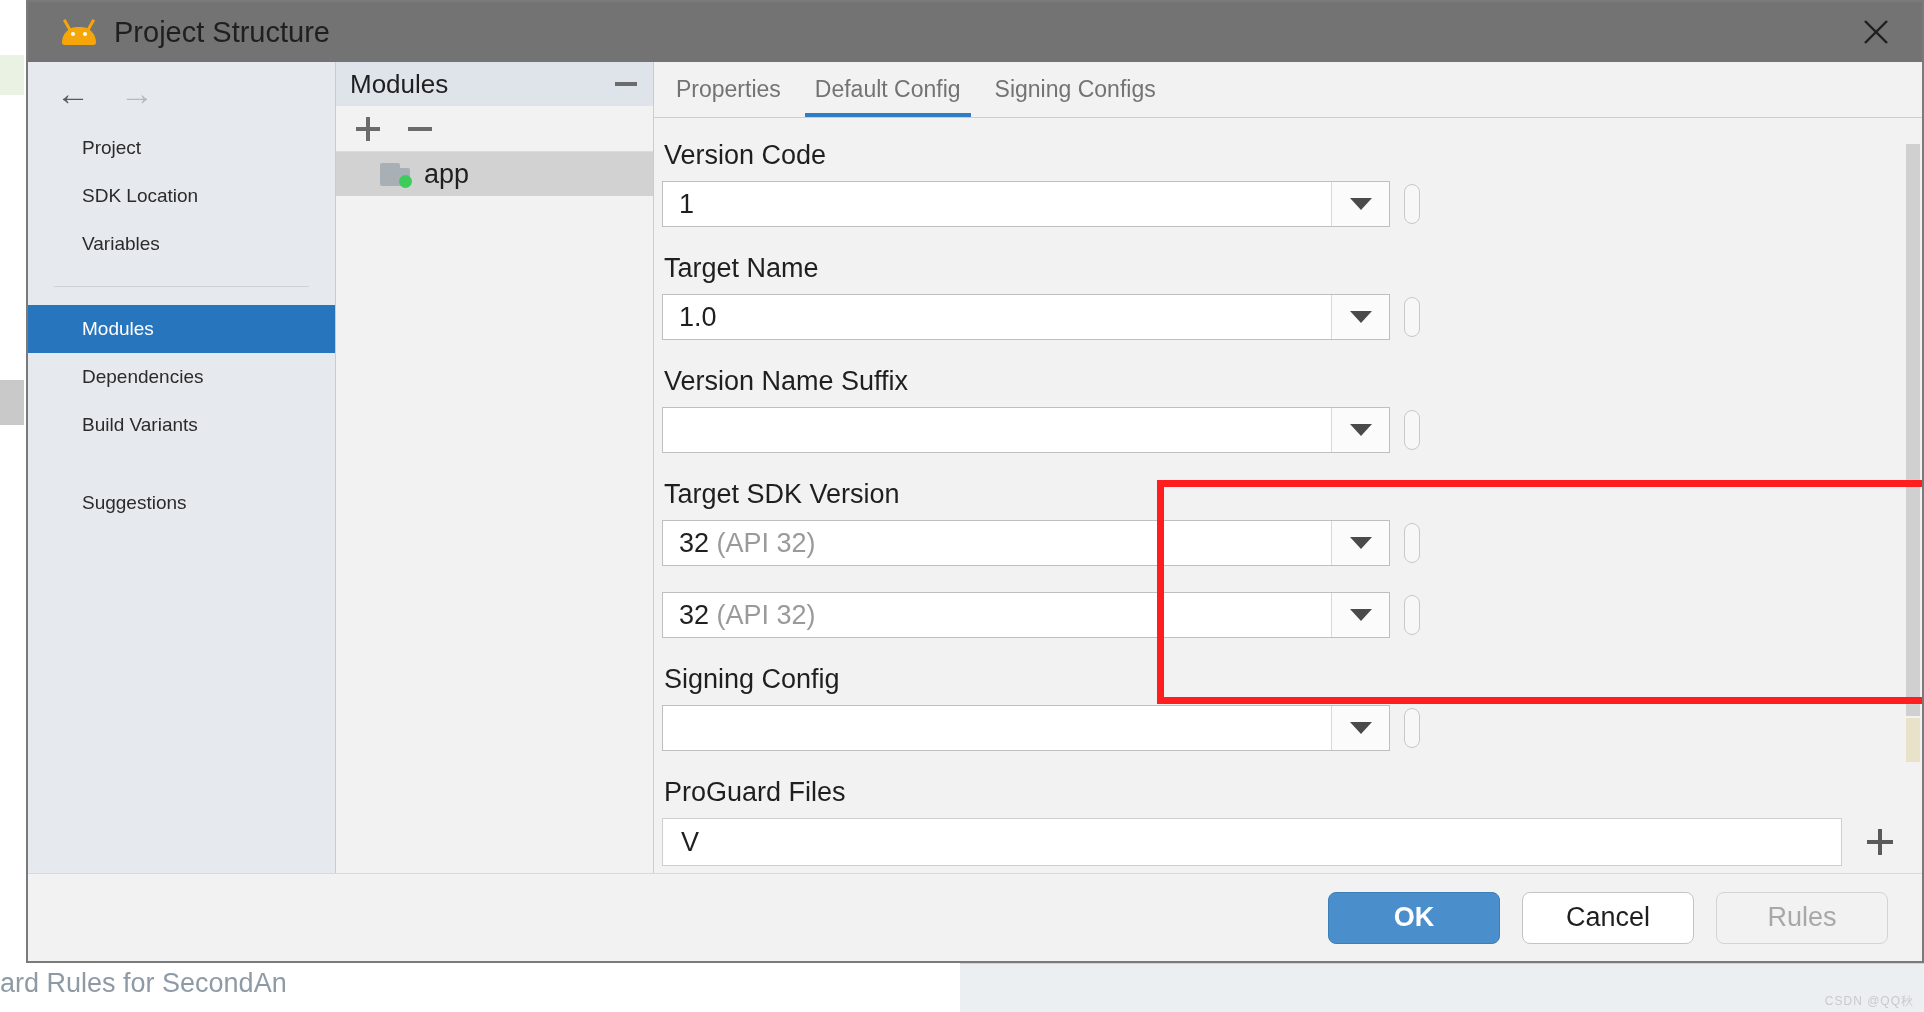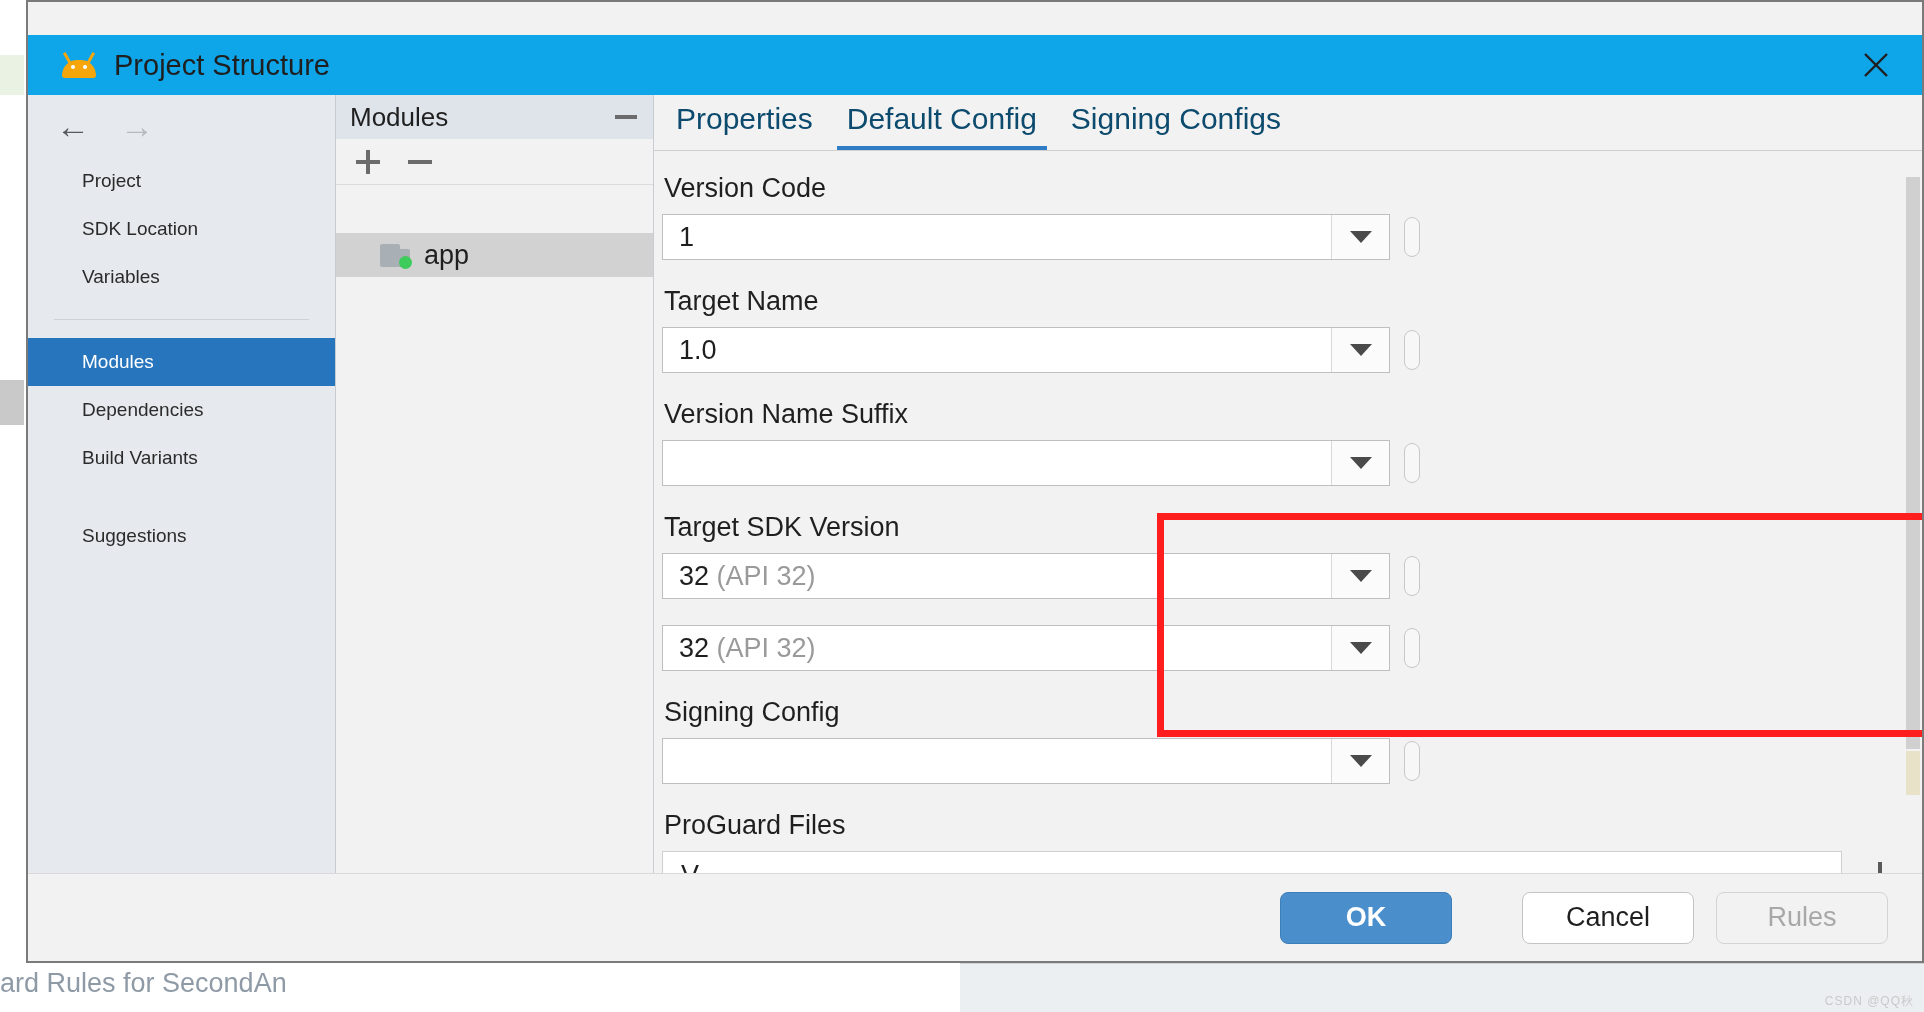--- a/index.html
+++ b/index.html
@@ -37,25 +37,24 @@
     left: 26px; top: 0px;
     width: 1898px; height: 963px;
     background: #f2f2f2;
     border: 2px solid #7a7a7a;
     display: flex; flex-direction: column;
   }
 
   
   #titlebar {
     height: 60px; flex: 0 0 60px;
-    background: #0ea5e9;
+    background: #737373;
     display: flex; align-items: center;
     padding: 0 0 0 34px;
     position: relative;
-    margin-top: 33px;
   }
   #android-icon { width: 34px; height: 26px; position: relative; margin-right: 18px; }
   #android-icon .head {
     position:absolute; left:0; bottom:0; width:34px; height:18px;
     background:#F6A609; border-radius: 17px 17px 3px 3px;
   }
   #android-icon .ant-l, #android-icon .ant-r {
     position:absolute; width:3px; height:13px; background:#F6A609; top:0px;
   }
   #android-icon .ant-l { left:4px; transform: rotate(-30deg); }
@@ -127,21 +126,21 @@
   .tb-plus:before, .tb-plus:after {
     content:""; position:absolute; background:#6b6b6b;
   }
   .tb-plus:before { left:0; top:10px; width:24px; height:4px; }
   .tb-plus:after  { top:0; left:10px; width:4px; height:24px; }
   .tb-minus { width: 24px; height: 4px; background: #6b6b6b; cursor: pointer; }
 
   #module-list { flex: 1 1 auto; background: #f2f2f2; }
   .module-row {
     height: 44px; display: flex; align-items: center;
-    padding-left: 44px; background: #d2d2d2; cursor: pointer; margin-top: 48px;
+    padding-left: 44px; background: #d2d2d2; cursor: pointer;
   }
   .folder-icon { position: relative; width: 30px; height: 23px; margin-right: 14px; }
   .folder-icon .body {
     position:absolute; left:0; bottom:0; width:30px; height:18px;
     background:#a8b0b6; border-radius:2px;
   }
   .folder-icon .tab {
     position:absolute; left:0; top:0; width:14px; height:6px;
     background:#a8b0b6; border-radius:2px 2px 0 0;
   }
@@ -155,21 +154,21 @@
   #main { flex: 1 1 auto; display: flex; flex-direction: column; min-width: 0; background:#f2f2f2; position: relative; }
 
   #tabs {
     height: 56px; flex: 0 0 56px;
     display: flex; align-items: flex-end;
     padding-left: 12px;
     border-bottom: 1px solid #cfcfcf;
     background: #f2f2f2;
   }
   .tab {
-    font-size: 30px; color: #0c4a6e;
+    font-size: 23px; color: #737373;
     padding: 0 10px 12px 10px; margin-right: 14px;
     border-bottom: 4px solid transparent;
     cursor: pointer; line-height: 1;
   }
   .tab.active { border-bottom-color: #2F7DC4; }
 
   #form-scroll {
     flex: 1 1 auto; position: relative; overflow: hidden;
     background: #f2f2f2;
     border-right: 0;
@@ -260,21 +259,21 @@
     display: flex; align-items: center; justify-content: flex-end;
     padding-right: 34px; gap: 22px;
   }
   .btn {
     height: 52px; min-width: 172px;
     border-radius: 8px; font-size: 27px;
     display: flex; align-items: center; justify-content: center;
     cursor: pointer;
   }
   .btn.primary { background: #4A8FCC; color: #ffffff; font-weight: bold; border: 1px solid #3f7fb8; }
-  .btn.normal  { background: #ffffff; color: #1f1f1f; border: 1px solid #c4c4c4; margin-left: 48px; }
+  .btn.normal  { background: #ffffff; color: #1f1f1f; border: 1px solid #c4c4c4; }
   .btn.disabled { background: #f2f2f2; color: #a8a8a8; border: 1px solid #d4d4d4; cursor: default; }
 
   .watermark {
     position: absolute; right: 10px; bottom: 2px;
     font-size: 12px; color: #c9c9c9; letter-spacing: 1px;
   }
 </style>
 </head>
 <body>
 

